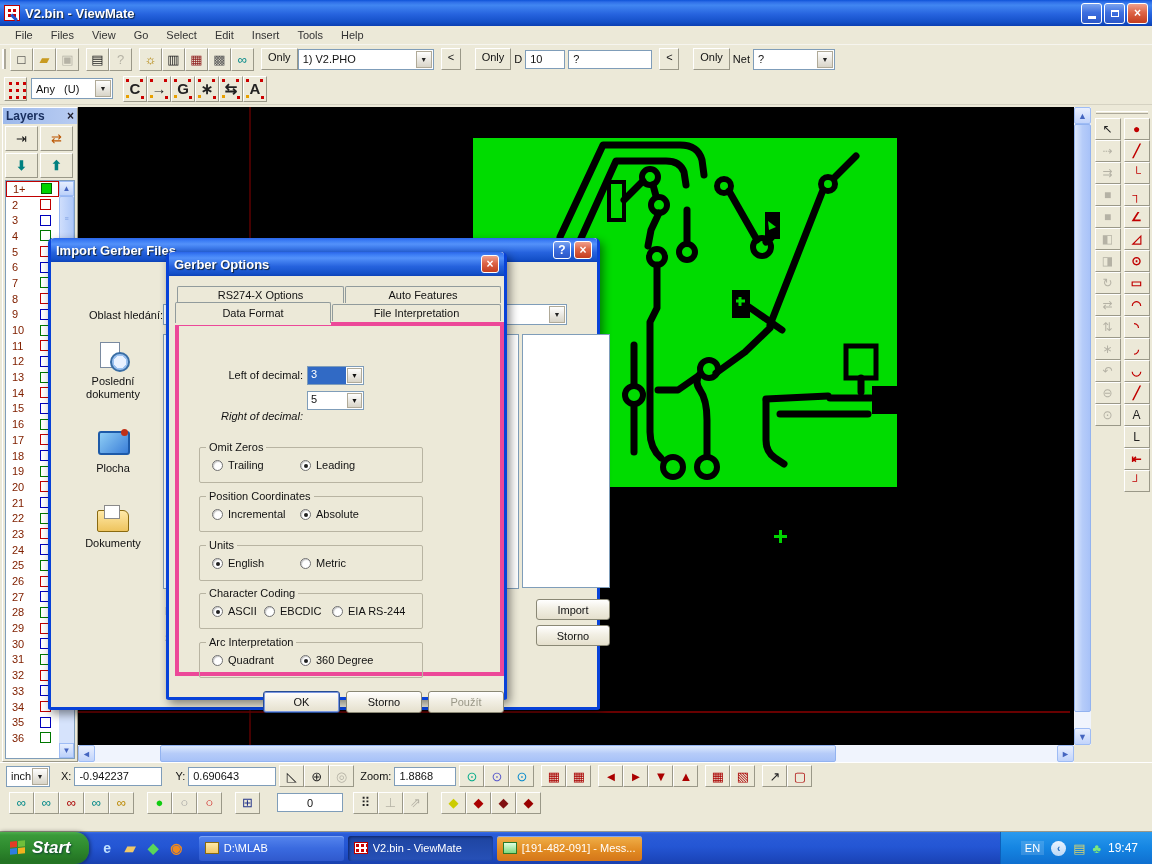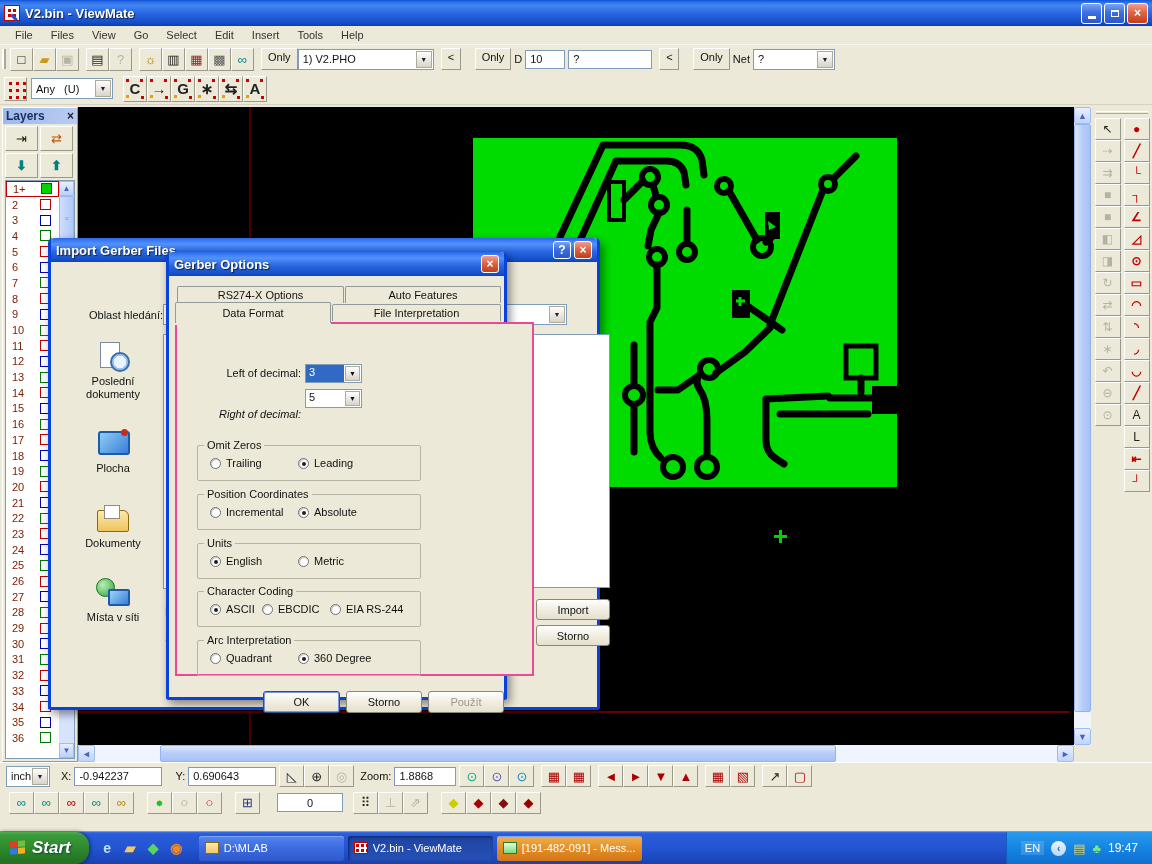--- a/index.html
+++ b/index.html
@@ -126,21 +126,21 @@
     font-weight:bold;font-size:14px;color:#fff;}
   .task-btn{height:25px;width:145px;margin-left:4px;border-radius:3px;display:flex;align-items:center;gap:5px;padding:0 6px;
     background:linear-gradient(180deg,#5585ee,#3a6adf 50%,#3059cd);box-shadow:inset 0 1px 0 #7ea5f5;color:#fff;font-size:11px;}
   .task-btn.active{background:linear-gradient(180deg,#1e44a0,#2751b8);box-shadow:inset 1px 1px 3px #0c2468;}
   .task-btn.alert{background:linear-gradient(180deg,#f0b04a,#e08921 60%,#d4761a);color:#fff;}
   .task-btn .tlabel{overflow:hidden;white-space:nowrap;text-overflow:ellipsis;}
   .task-ico{width:14px;height:12px;flex:0 0 auto;}
   .task-ico.folder{background:linear-gradient(180deg,#ffe9a8,#f0c868);border:1px solid #8a6a10;}
   .task-ico.app{background:#fff;border:1px solid #b00;background-image:radial-gradient(#c00 40%,transparent 45%);background-size:5px 5px;}
   .task-ico.msg{background:linear-gradient(180deg,#dfffdf,#7ed87e);border:1px solid #2a7a2a;}
-  #tray{margin-left:auto;height:32px;display:flex;align-items:center;gap:7px;padding:0 10px 0 14px;
+  #tray{margin-left:auto;height:32px;display:flex;align-items:center;gap:7px;padding:0 10px 0 20px;
     background:linear-gradient(180deg,#2a9aee 0%,#1585e2 50%,#0f6fd0 100%);border-left:1px solid #0d5fba;}
   #tray .lang{color:#fff;font-size:11px;background:rgba(255,255,255,.15);padding:1px 4px;}
   .tray-chev{width:15px;height:15px;border-radius:50%;background:linear-gradient(180deg,#eaf4ff,#bcd8f5);color:#1b6ac0;
     display:flex;align-items:center;justify-content:center;font-weight:bold;font-size:10px;}
   .tray-ico{font-size:13px;line-height:1;}
   #clock{color:#fff;font-size:12px;padding-right:4px;}
 
   
   .xp-dialog{position:absolute;border:3px solid #0842d8;border-top:none;border-radius:5px 5px 3px 3px;
     background:var(--face);box-shadow:3px 4px 10px rgba(0,0,0,.45);}
@@ -195,21 +195,21 @@
 
   
   #gerber-dlg{left:166px;top:252px;width:341px;height:448px;z-index:20;}
   #gerber-dlg .body{position:relative;width:100%;height:calc(100% - 24px);}
   .tab{position:absolute;height:17px;background:var(--face);border:1px solid #919b9c;border-bottom:none;
      border-radius:2px 2px 0 0;display:flex;align-items:center;justify-content:center;font-size:11px;}
   #tab-rs274{left:8px;top:10px;width:167px;}
   #tab-auto{left:176px;top:10px;width:156px;}
   #tab-dataformat{left:6px;top:26px;width:156px;height:21px;z-index:3;background:var(--face);box-shadow:0 2px 0 var(--face);}
   #tab-fileinterp{left:163px;top:28px;width:169px;}
-  #gtab-panel{position:absolute;left:6px;top:46px;width:359px;height:354px;border:2px solid #ec4899;background:var(--face);}
+  #gtab-panel{position:absolute;left:6px;top:46px;width:329px;height:354px;border:4px solid #ec4899;background:var(--face);}
   .dec-label{position:absolute;width:110px;text-align:right;}
   .dec-combo{position:absolute;width:57px;height:19px;display:flex;background:#fff;border:1px solid #7f9db9;}
   .dec-combo .dval{flex:1;padding:1px 3px;}
   .dec-combo .dval.sel{background:#316ac5;color:#fff;}
   .dec-combo .carr{width:15px;margin:1px;background:linear-gradient(180deg,#fefefe,#d8d4c8);border:1px solid #b0aa98;
      display:flex;align-items:center;justify-content:center;font-size:7px;}
   .group{position:absolute;left:20px;width:224px;height:36px;border:1px solid #b8b4a2;border-radius:2px;}
   .group .gtitle{position:absolute;left:6px;top:-7px;background:var(--face);padding:0 3px;}
   .radio{position:absolute;top:12px;width:11px;height:11px;border-radius:50%;background:#fff;border:1px solid #707070;
      box-shadow:inset 1px 1px 1px #c8c8c8;}
@@ -864,24 +864,20 @@
             <div class="pico pi-recent"></div>
             <div class="plabel">Poslední dokumenty</div>
           </div>
           <div class="place">
             <div class="pico pi-desktop"></div>
             <div class="plabel">Plocha</div>
           </div>
           <div class="place">
             <div class="pico pi-docs"></div>
             <div class="plabel">Dokumenty</div>
-          </div>
-          <div class="place">
-            <div class="pico pi-network"></div>
-            <div class="plabel">Místa v síti</div>
           </div>
         </div>
       <div id="file-list">
           <div class="flist-item">
             <span class="mini-folder"></span>
           </div>
           <div class="flist-item">
             <span class="check-file"></span>
           </div>
           <div class="flist-item">

